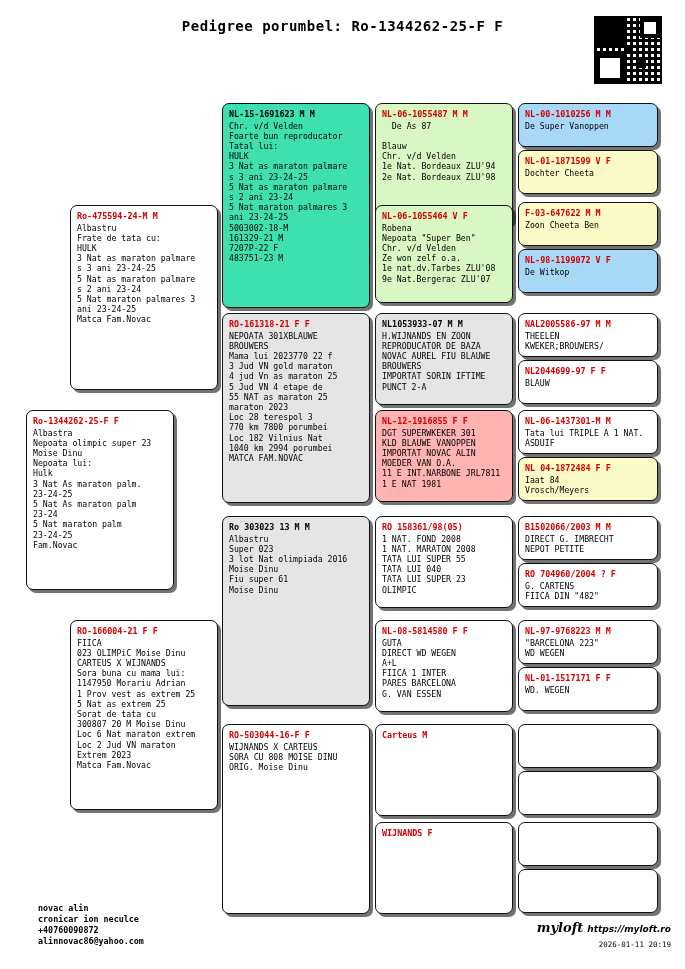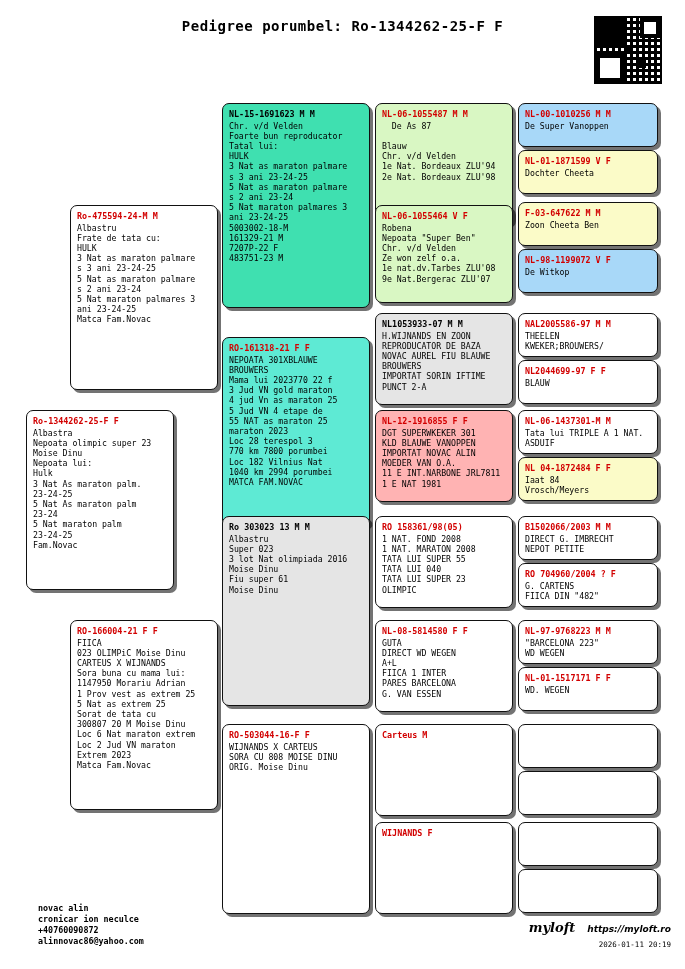--- a/index.html
+++ b/index.html
@@ -71,21 +71,21 @@
     margin-bottom: 1px;
     display: block;
   }
   .card .body {
     display: block;
     font-size: 8.2px;
     line-height: 10.2px;
   }
   .c-white  { background: #ffffff; }
   .c-teal   { background: #3fe0b0; }
-  .c-pink   { background: #5eead4; margin-top: 24px; }
+  .c-pink   { background: #e5e5e5; }
   .c-green  { background: #d9f7c3; }
   .c-cyan   { background: #e5e5e5; }
   .c-yellow { background: #fbfbc8; }
   .c-lblue  { background: #a8d8f8; }
   .c-ltpink { background: #ffb3b3; }
 
   .hdr-red { color: #d20000; }
   .hdr-blk { color: #000; }
 
   .footer {
@@ -103,21 +103,21 @@
     text-align: right;
     font-size: 9px;
     color: #000;
     font-weight: bold;
     font-style: italic;
   }
   .brand .sig {
     font-family: "DejaVu Serif", serif;
     font-size: 13px;
     font-style: italic;
-    margin-right: 12px;
+    margin-right: 4px;
   }
   .brand .url { font-family: "DejaVu Sans", sans-serif; font-style: italic; }
   .stamp {
     position: absolute;
     right: 14px; bottom: 20px;
     font-size: 7.5px;
     color: #000;
     font-family: "DejaVu Sans Mono", monospace;
   }
 </style>

